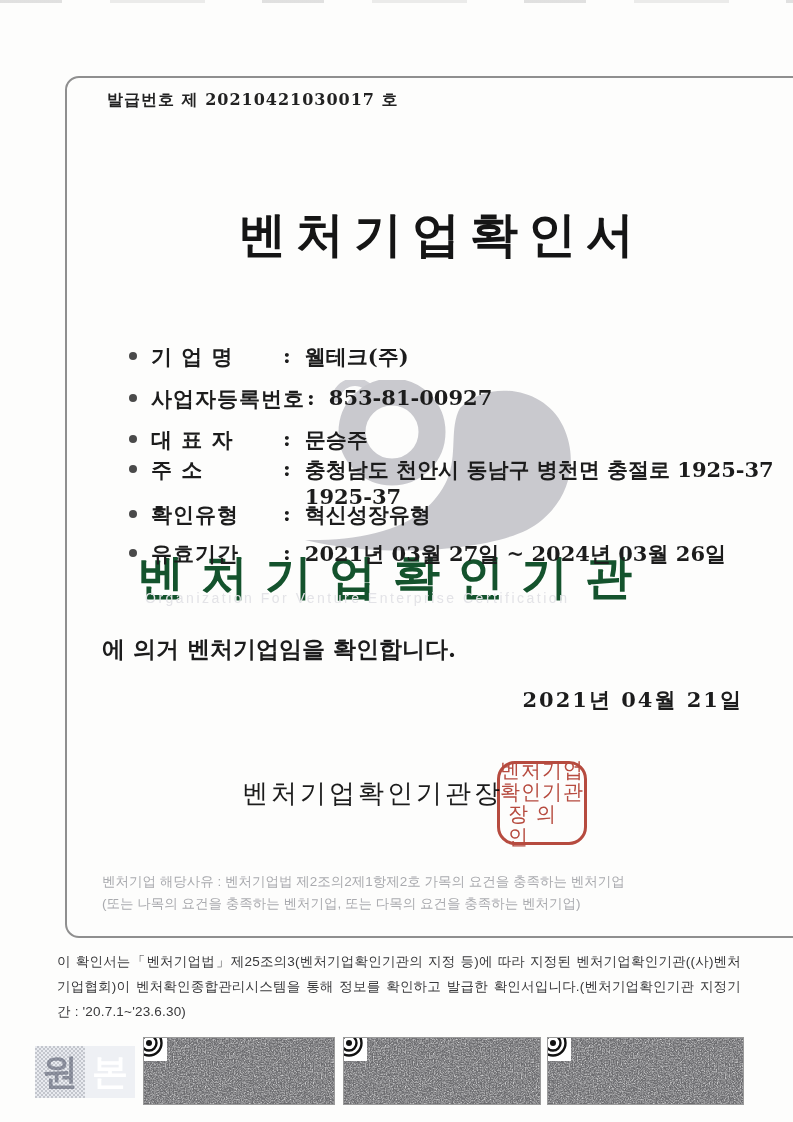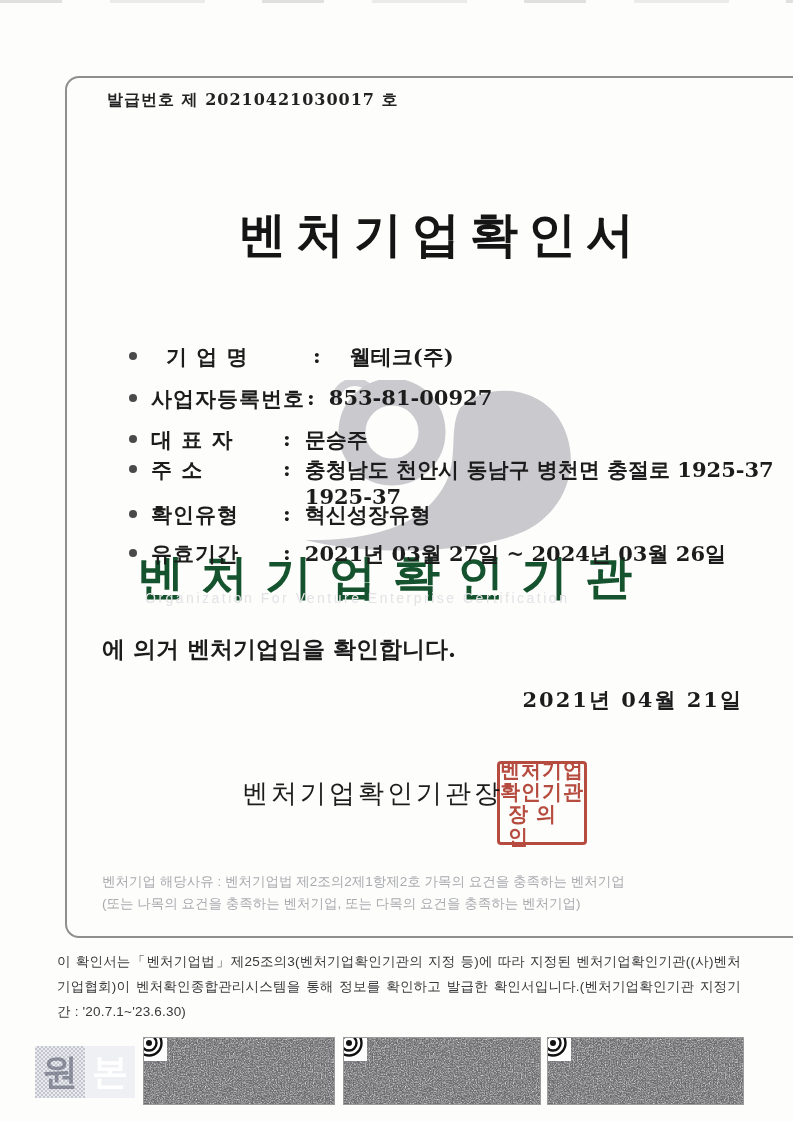--- a/index.html
+++ b/index.html
@@ -41,41 +41,41 @@
     font-size:14px; color:#e3e3e7; letter-spacing:2.5px; white-space:nowrap;
     font-family:"Liberation Sans", sans-serif;
   }
   
   .fields { position:absolute; left:62px; top:265px; z-index:1; }
   .frow { position:absolute; display:flex; align-items:flex-start; font-weight:bold; font-size:21px; white-space:nowrap; }
   .frow .bullet { width:8px; height:8px; border-radius:50%; background:#4a4a4a; margin:9px 14px 0 0; flex:0 0 auto; }
   .frow .flabel { display:inline-block; min-width:130px; letter-spacing:1px; }
   .frow .colon { margin:0 14px 0 2px; }
   .fval2 { font-weight:bold; font-size:21px; }
-  .r0 { top:0px;gap:15px; }
+  .r0 { top:0px; }
   .r1 { top:42px; }
   .r2 { top:83px; }
   .r3 { top:113px; }
   .r3 .addr2 { margin-top:-2px; }
   .r4 { top:158px; }
   .r5 { top:197px; }
   
   .body-line1 { position:absolute; left:35px; top:512px; z-index:1; font-size:23px; font-weight:bold; letter-spacing:0px; white-space:nowrap; }
   .body-line2 { position:absolute; left:35px; top:556px; z-index:1; font-size:23px; font-weight:bold; white-space:nowrap; }
   .issue-date { position:absolute; right:72px; top:608px; font-size:21px; font-weight:bold; letter-spacing:2px; }
   
   .issuer {
     position:absolute; left:175px; top:698px; z-index:2;
     font-size:26px; font-weight:normal; letter-spacing:3px; white-space:nowrap;
   }
   .seal {
     position:absolute; left:430px; top:683px; width:90px; height:84px; z-index:3;
-    border:3px solid #b23b2e; border-radius:4px;
+    border:3px solid #b23b2e; border-radius:18px;
     display:flex; flex-direction:column; justify-content:center; align-items:flex-end;
-    color:#b23b2e; font-weight:bold; mix-blend-mode:multiply; opacity:.92;
+    color:#b23b2e; font-weight:normal; mix-blend-mode:multiply; opacity:.92;
     background:rgba(255,255,255,0);
   }
   .seal .srow { font-size:20px; line-height:1.1; letter-spacing:1px; transform:scaleY(1.05); }
   .seal .srow3 { letter-spacing:8px; margin-left:8px; }
   
   .reason { position:absolute; left:35px; top:793px; font-family:"Liberation Sans", sans-serif; font-size:13.5px; color:#a9aaae; line-height:1.65; white-space:nowrap; }
   
   .footnote {
     position:absolute; left:57px; top:950px; width:684px;
     font-family:"Liberation Sans", sans-serif; font-size:13.5px; color:#38383a;

